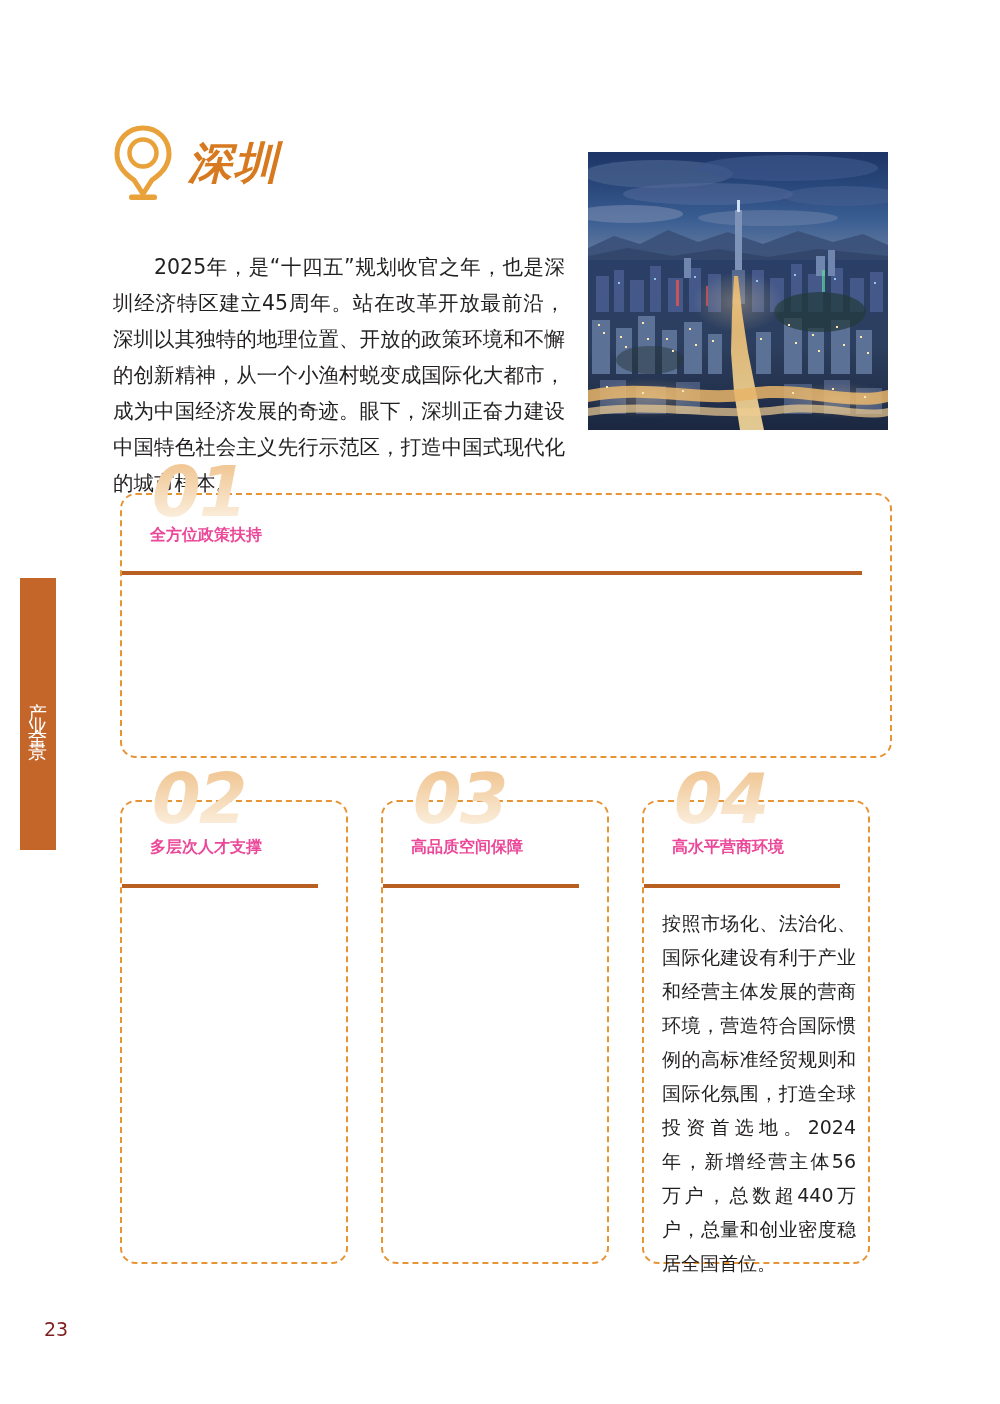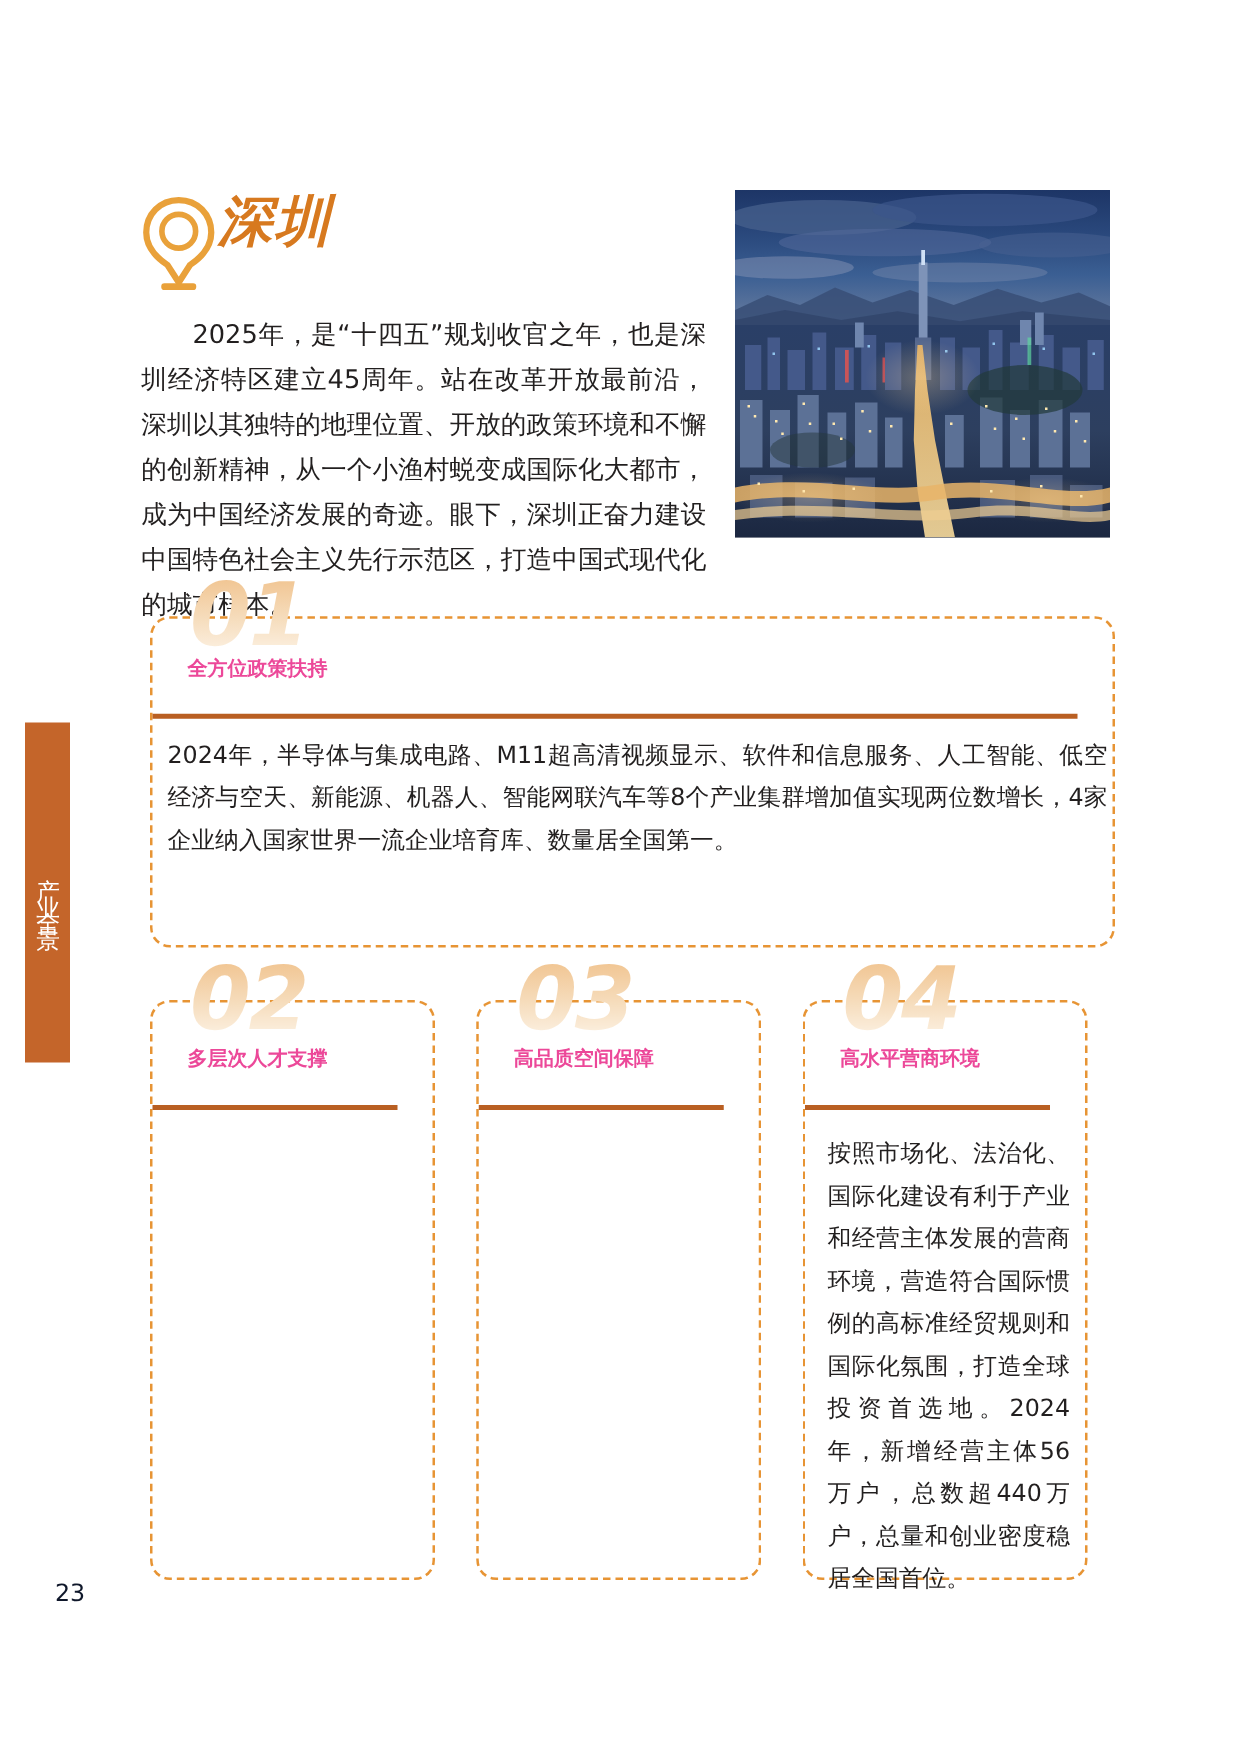--- a/index.html
+++ b/index.html
@@ -36,24 +36,24 @@
     letter-spacing: 13px;
     line-height: 1;
     font-family: "DejaVu Sans", "Liberation Sans", sans-serif;
     user-select: none;
   }
 
   
   .header {
     position: absolute;
     left: 112px;
-    top: 156px;
+    top: 124px;
     display: flex;
-    align-items: flex-start;
-    gap: 0;
+    align-items: center;
+    gap: 14px;
   }
   .pin-icon { width: 62px; height: 78px; display:block; }
   .city-title {
     font-size: 44px;
     font-weight: bold;
     font-style: italic;
     color: #d7791f;
     letter-spacing: 2px;
     font-family: "DejaVu Sans", "Liberation Sans", sans-serif;
     line-height: 1;
@@ -163,23 +163,23 @@
   .card-sm .card-body {
     left: 18px;
     top: 104px;
     width: 194px;
   }
 
   
   .page-number {
     position: absolute;
     left: 44px;
-    top: 1264px;
+    top: 1318px;
     font-size: 19px;
-    color: #0f172a;
+    color: #7f1d1d;
     font-family: "DejaVu Sans", "Liberation Sans", sans-serif;
   }
 </style>
 </head>
 <body>
 
 <div class="side-tab">
   <span class="side-tab-label">产业全景</span>
 </div>
 
@@ -336,21 +336,20 @@
     <ellipse cx="60" cy="246" rx="60" ry="20" fill="url(#glow)" opacity="0.3"></ellipse>
     <ellipse cx="250" cy="248" rx="55" ry="18" fill="url(#glow)" opacity="0.28"></ellipse>
   </svg>
 </div>
 
 <div class="card" id="card-01">
   <div class="card-num">01</div>
   <div class="card-title">全方位政策扶持</div>
   <div class="card-rule"></div>
   <div class="card-body">
-      <div>2024年，半导体与集成电路、M11超高清视频显示、软件和信息服务、人工智能、低空经济与空天、新能源、机器人、智能网联汽车等8个产业集群增加值实现两位数增长，4家企业纳入国家世界一流企业培育库、数量居全国第一。</div>
     </div>
 </div>
 
 <div class="card card-sm" id="card-02">
   <div class="card-num">02</div>
   <div class="card-title">多层次人才支撑</div>
   <div class="card-rule"></div>
 </div>
 
 <div class="card card-sm" id="card-03">

